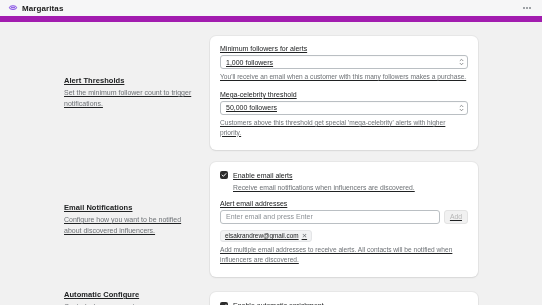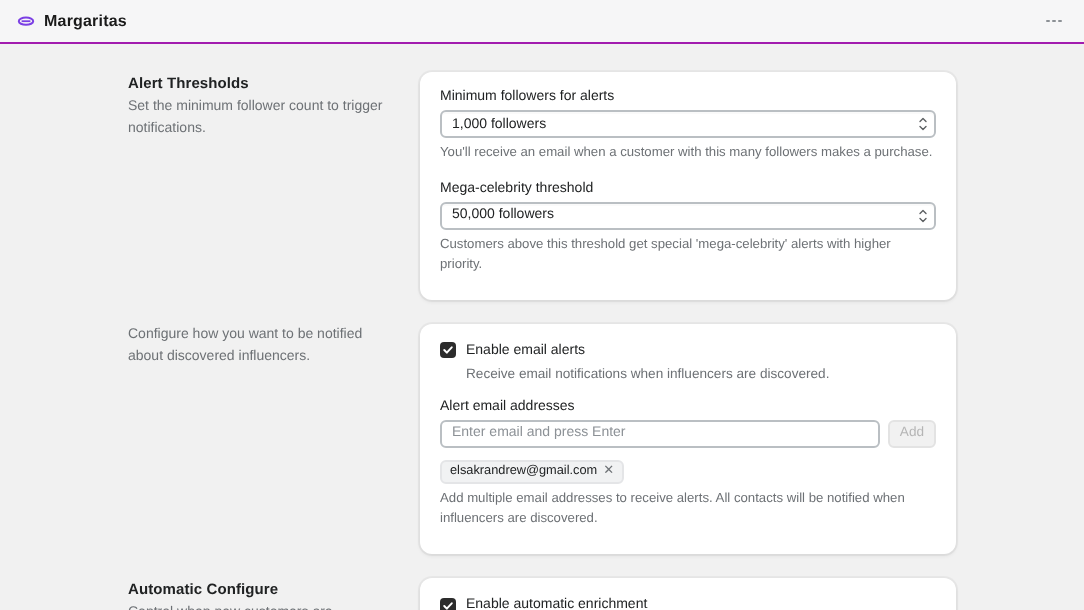--- a/index.html
+++ b/index.html
@@ -15,21 +15,21 @@
     font-family: "Liberation Sans", sans-serif;
     font-size: 7px;
     color: #202223;
     -webkit-font-smoothing: antialiased;
   }
 
   
   .topbar {
     height: 22px;
     background: #f6f6f7;
-    border-bottom: 1px solid #a21caf;
+    border-bottom: 6px solid #a21caf;
     display: flex;
     align-items: center;
     padding: 0 8px 0 8px;
     position: relative;
   }
   .topbar-left {
     display: flex;
     align-items: center;
     gap: 4px;
   }
@@ -72,23 +72,24 @@
 
   
   .page {
     padding: 14px 0 0 0;
     height: 283px;
     overflow: hidden;
   }
 
   .section {
     display: flex;
-    align-items: flex-start;
+    align-items: center;
     padding: 0 64px 0 64px;
     margin-bottom: 12px;
+    text-decoration: underline;
   }
 
   .section-head {
     width: 146px;
     flex: 0 0 146px;
     padding-right: 16px;
     padding-top: 1px;
   }
   .section-title {
     font-size: 7.5px;
@@ -315,20 +316,21 @@
           </span>
         </div>
         <div class="help-text">Customers above this threshold get special 'mega-celebrity' alerts with higher priority.</div>
       </div>
 
     </div>
   </div>
 
   <div class="section">
     <div class="section-head">
+      <div class="section-title">Email Notifications</div>
       <div class="section-desc">Configure how you want to be notified about discovered influencers.</div>
     </div>
     <div class="card">
 
       <div class="check-row">
         <span class="checkbox">
           <svg width="6" height="6" viewBox="0 0 8 8">
               <path d="M1.5 4 L3.2 5.8 L6.5 2.2" fill="none" stroke="#ffffff" stroke-width="1.3" stroke-linecap="round" stroke-linejoin="round"></path>
             </svg>
         </span>

